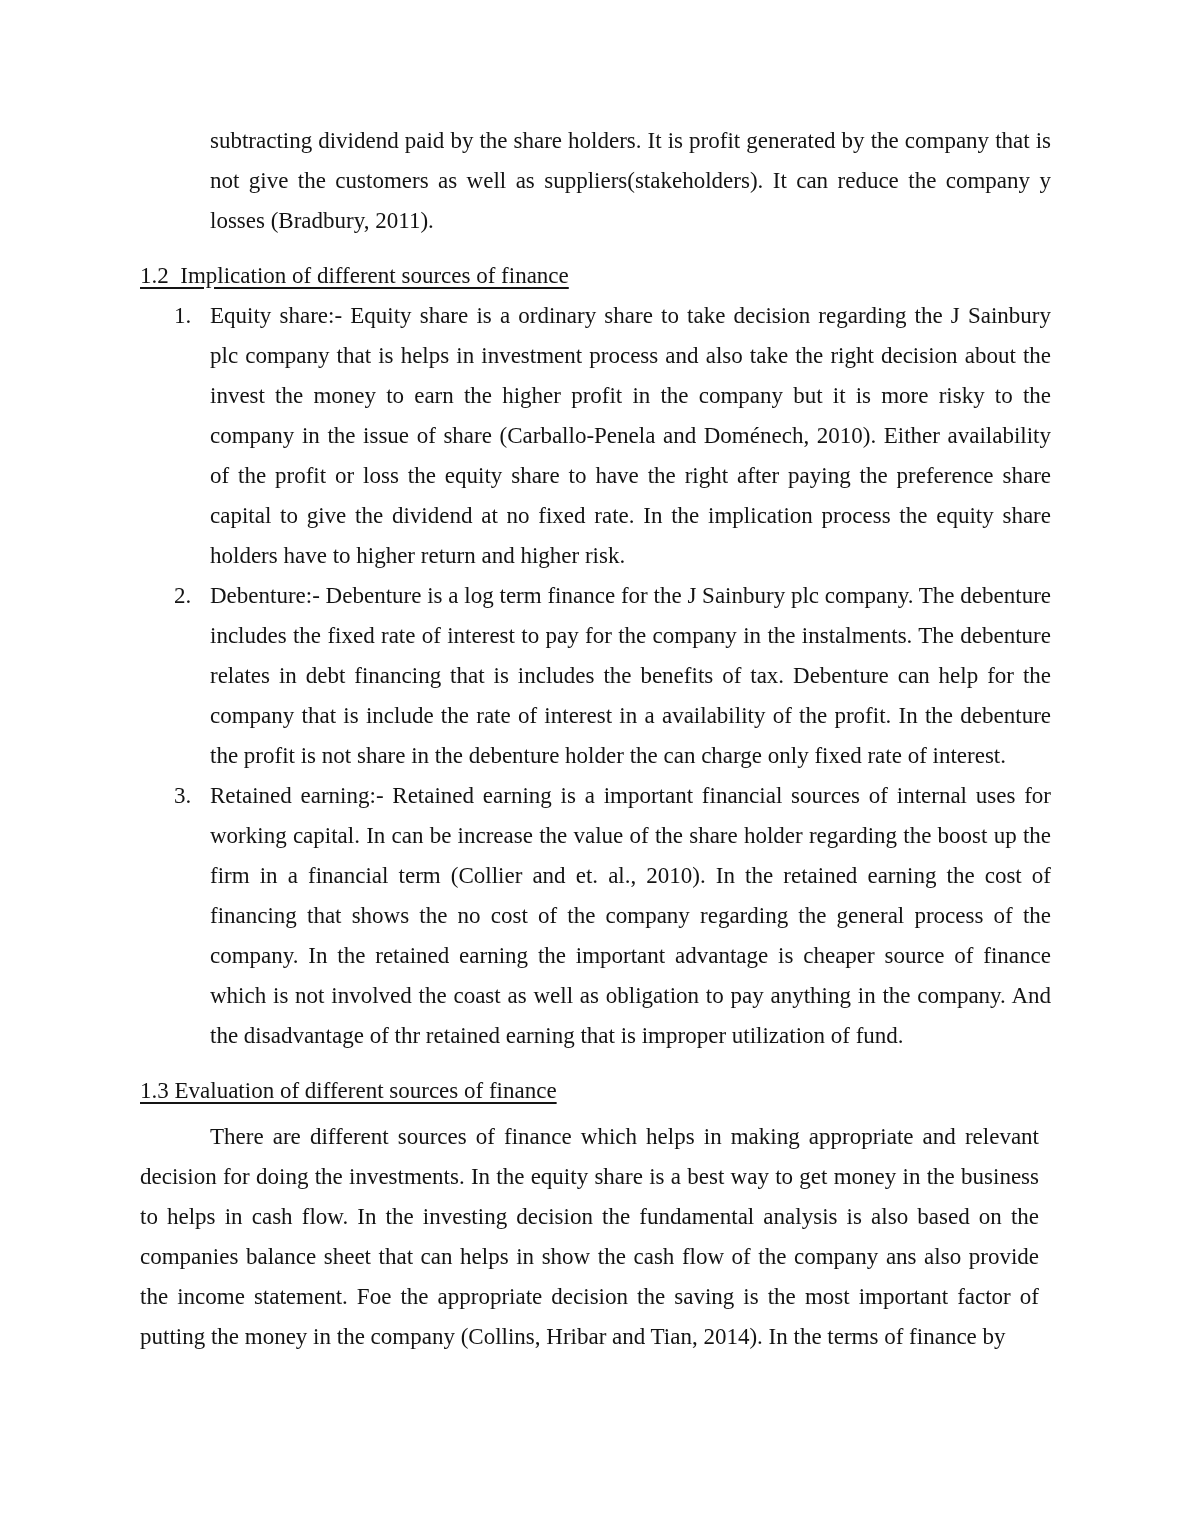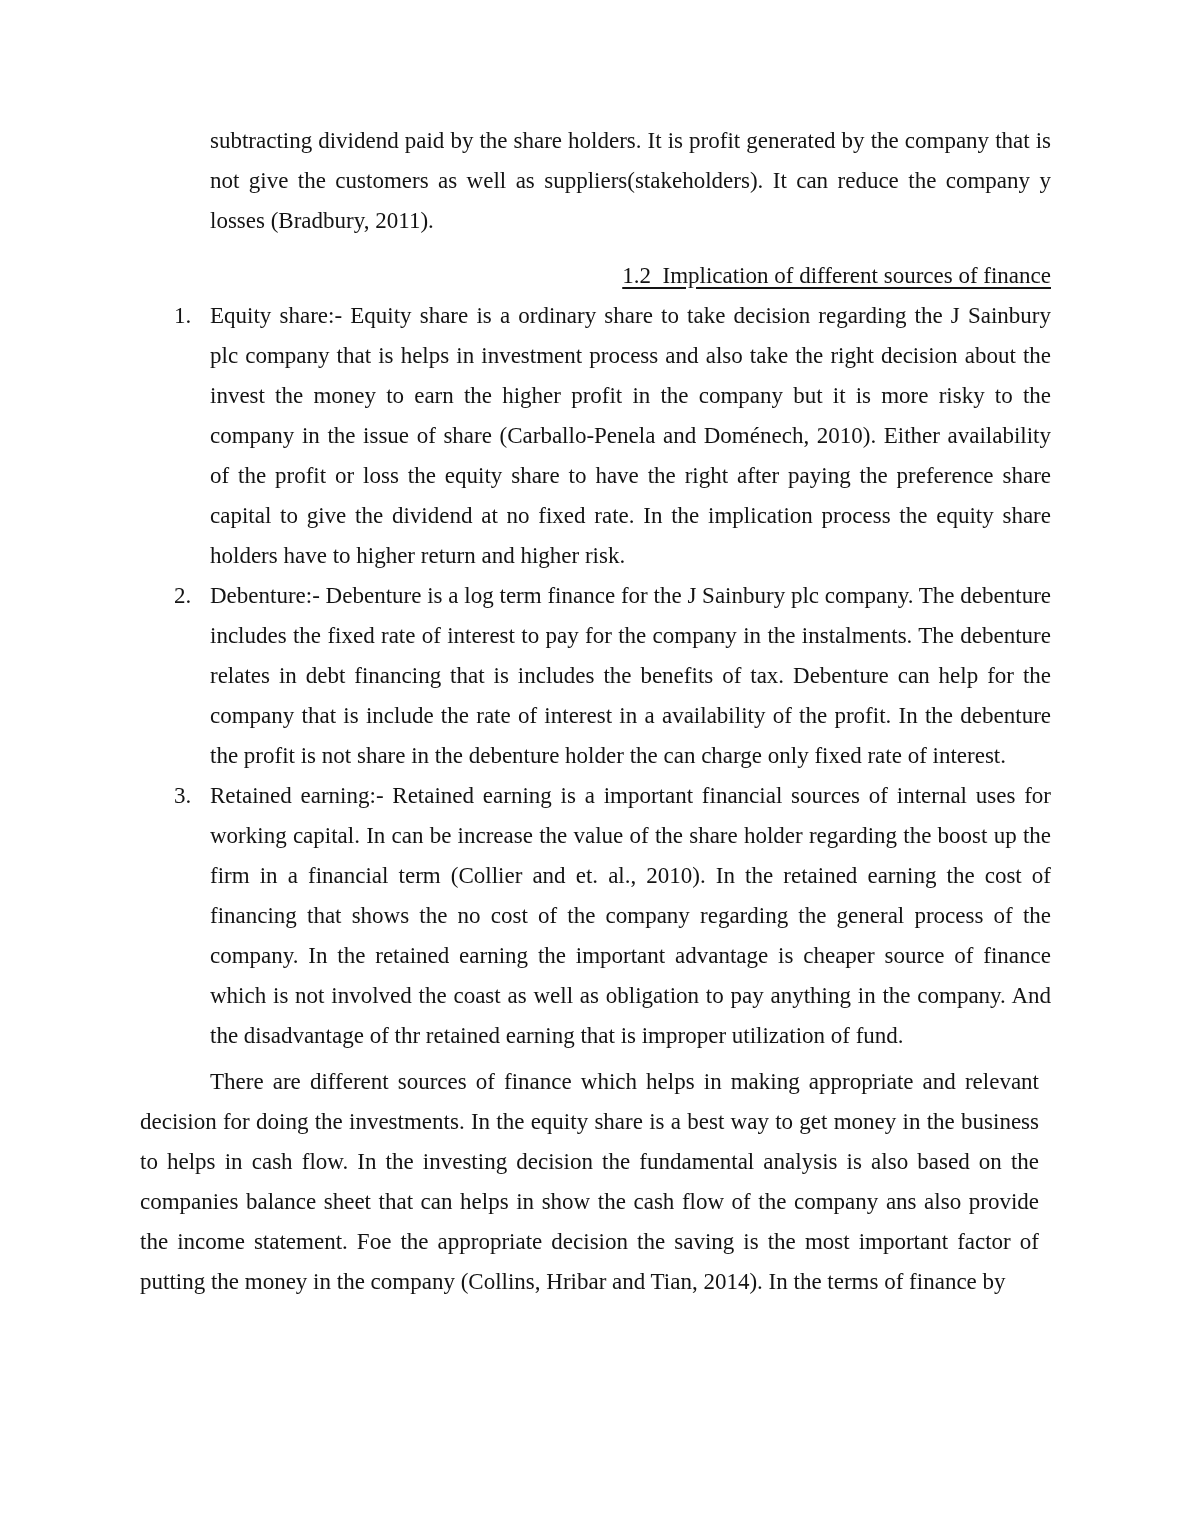--- a/index.html
+++ b/index.html
@@ -28,21 +28,20 @@
     margin: 0 0 0 70px;
   }
   .heading {
     font-size: 23px;
     font-weight: normal;
     text-decoration: underline;
     text-underline-offset: 4px;
     margin: 15px 0 0 0;
     white-space: pre-wrap;
     line-height: 40px;
-    text-align: right;
   }
   .list {
     margin: 0;
     padding: 0;
   }
   .list-item {
     position: relative;
     margin-left: 70px;
   }
   .list-num {
@@ -76,16 +75,17 @@
       <span>Debenture:- Debenture is a log term finance for the J Sainbury plc company. The debenture includes the fixed rate of interest to pay for the company in the instalments. The debenture relates in debt financing that is includes the benefits of tax. Debenture can help for the company that is include the rate of interest in a availability of the profit. In the debenture the profit is not share in the debenture holder the can charge only fixed rate of interest.</span>
     </div>
 
     <div class="list-item justify">
       <span class="list-num">3.</span>
       <span>Retained earning:- Retained earning is a important financial sources of internal uses for working capital. In can be increase the value of the share holder regarding the boost up the firm in a financial term (Collier and et. al., 2010). In the retained earning the cost of financing that shows the no cost of the company regarding the general process of the company. In the retained earning the important advantage is cheaper source of finance which is not involved the coast as well as obligation to pay anything in the company. And the disadvantage of thr retained earning that is improper utilization of fund.</span>
     </div>
 
   </div>
 
+  <div class="heading">1.3 Evaluation of different sources of finance</div>
 
   <p class="para-body justify">There are different sources of finance which helps in making appropriate and relevant decision for doing the investments. In the equity share is a best way to get money in the business to helps in cash flow. In the investing decision the fundamental analysis is also based on the companies balance sheet that can helps in show the cash flow of the company ans also provide the income statement. Foe the appropriate decision the saving is the most important factor of putting the money in the company (Collins, Hribar and Tian, 2014). In the terms of finance by</p>
 
 </div>
 
 </body></html>

